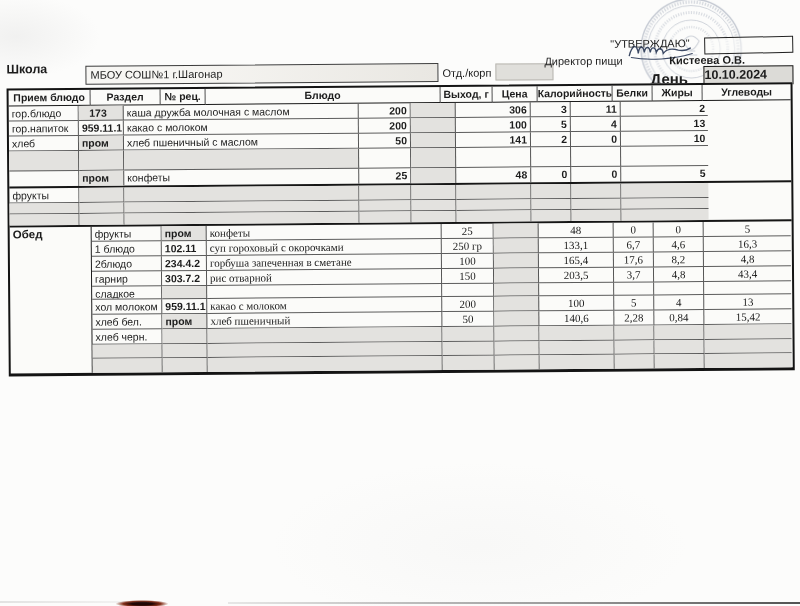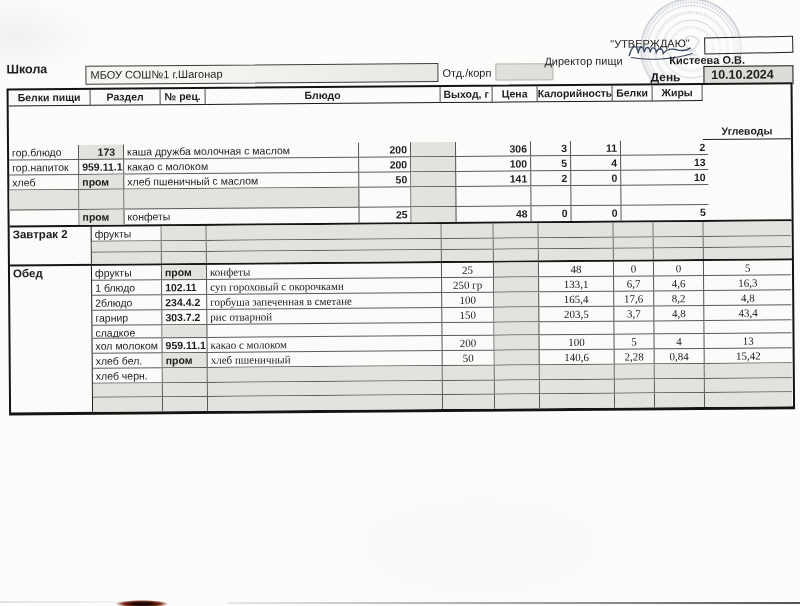--- a/index.html
+++ b/index.html
@@ -35,59 +35,59 @@
     background:#e0dfdb;border:1px solid #b9b7b2;box-sizing:border-box;
   }
   #approve-text{left:612px;top:40px;}
   #approve-box{
     position:absolute;left:706px;top:40px;width:89px;height:17px;
     border:1.6px solid #222;box-sizing:border-box;background:rgba(252,252,250,.55);
     transform:rotate(-0.6deg);
   }
   #director-label{left:546px;top:57px;}
   #director-name{left:671px;top:57px;font-weight:bold;}
-  #day-label{left:652px;top:73px;font-weight:600;font-size:12px;}
+  #day-label{left:652px;top:73px;font-weight:600;font-size:15px;}
   #day-box{
     position:absolute;left:705px;top:69px;width:90px;height:19px;
     border:1.8px solid #1a1a1a;box-sizing:border-box;background:#dcdbd7;
-    font-size:12.5px;font-weight:bold;text-align:center;line-height:16px;padding-right:12px;
+    font-size:12.5px;font-weight:bold;text-align:left;line-height:16px;padding-right:12px;
   }
   #signature-svg{position:absolute;left:628px;top:44px;}
   #stamp-svg{position:absolute;left:633px;top:-6px;opacity:.5;filter:blur(.3px);}
 
   
   #menu-table{
     position:absolute;left:8px;top:86px;width:782px;
     border:2.4px solid #141414;border-bottom-width:3px;box-sizing:content-box;
     background:#fbfbf9;
   }
   #thead{display:grid;grid-template-columns:82px 70px 45px 235px 52px 45px 75px 40px 50px 88px;}
   #thead .hc{
     height:16px;box-sizing:border-box;border-right:1px solid #4f4f4f;border-bottom:1.7px solid #1b1b1b;
     font-size:10.5px;font-weight:bold;text-align:center;line-height:15px;overflow:hidden;white-space:nowrap;
   }
-  #thead .hc:last-child{border-right:none;margin-top:39px;}
+  #thead .hc:last-child{border-right:none;}
   .section{display:flex;border-top:2px solid #161616;}
   .section:first-of-type{border-top:none;}
   .meal{
     width:82px;box-sizing:border-box;border-right:1.6px solid #1d1d1d;
     font-size:11.5px;font-weight:bold;padding:1px 2px 0 3px;white-space:nowrap;overflow:hidden;
   }
   .rows{flex:1;display:flex;flex-direction:column;}
   .row{display:grid;grid-template-columns:70px 45px 235px 52px 45px 75px 40px 50px 87.4px;}
   .c{
     box-sizing:border-box;border-right:1px solid #565656;border-bottom:1px solid #5c5c5c;
     font-size:10.5px;overflow:hidden;white-space:nowrap;line-height:1.35;
   }
   .row .c:last-child{border-right:none;}
   .rows .row:last-child .c{border-bottom:none;}
   .c.txt{padding-left:3px;}
   .c.bold{font-weight:bold;}
   .c.num{text-align:right;padding-right:3px;font-weight:bold;}
-  .c.rright{text-align:right;padding-right:8px;}
+  .c.rright{text-align:right;padding-right:16px;}
   .c.shade{background:#e3e2df;}
   .c.sf{font-family:"Liberation Serif","DejaVu Serif",serif;font-size:11px;}
   .c.sf.num{text-align:center;font-weight:normal;padding-right:0;}
 
   
   #bottom-smudge{
     position:absolute;left:108px;top:599px;width:68px;height:8px;
     background:radial-gradient(ellipse 50% 60% at 50% 60%, #200604 0 30%, #84301a 55%, rgba(132,48,26,0) 78%);
   }
   #scan-edge-line{
@@ -136,21 +136,21 @@
     </svg>
     <div class="lbl" id="director-name">Кистеева О.В.</div>
 
     <div class="lbl" id="day-label">День</div>
     <div id="day-box">
       <span>10.10.2024</span>
     </div>
 
     <div id="menu-table">
       <div id="thead">
-          <div class="hc">Белки пищи</div>
+          <div class="hc">Прием блюдо</div>
           <div class="hc">Раздел</div>
           <div class="hc">№ рец.</div>
           <div class="hc">Блюдо</div>
           <div class="hc">Выход, г</div>
           <div class="hc">Цена</div>
           <div class="hc">Калорийность</div>
           <div class="hc">Белки</div>
           <div class="hc">Жиры</div>
           <div class="hc">Углеводы</div>
         </div>
@@ -208,21 +208,20 @@
                 <div class="c num">25</div>
                 <div class="c num shade"></div>
                 <div class="c num">48</div>
                 <div class="c num">0</div>
                 <div class="c num">0</div>
                 <div class="c num">5</div>
               </div>
             </div>
           </div>
           <div class="section">
-            <div class="meal">Завтрак 2</div>
             <div class="rows">
               <div class="row" style="height: 15px;">
                 <div class="c txt">фрукты</div>
                 <div class="c txt bold shade"></div>
                 <div class="c txt shade"></div>
                 <div class="c num shade"></div>
                 <div class="c num shade"></div>
                 <div class="c num shade"></div>
                 <div class="c num shade"></div>
                 <div class="c num shade"></div>

